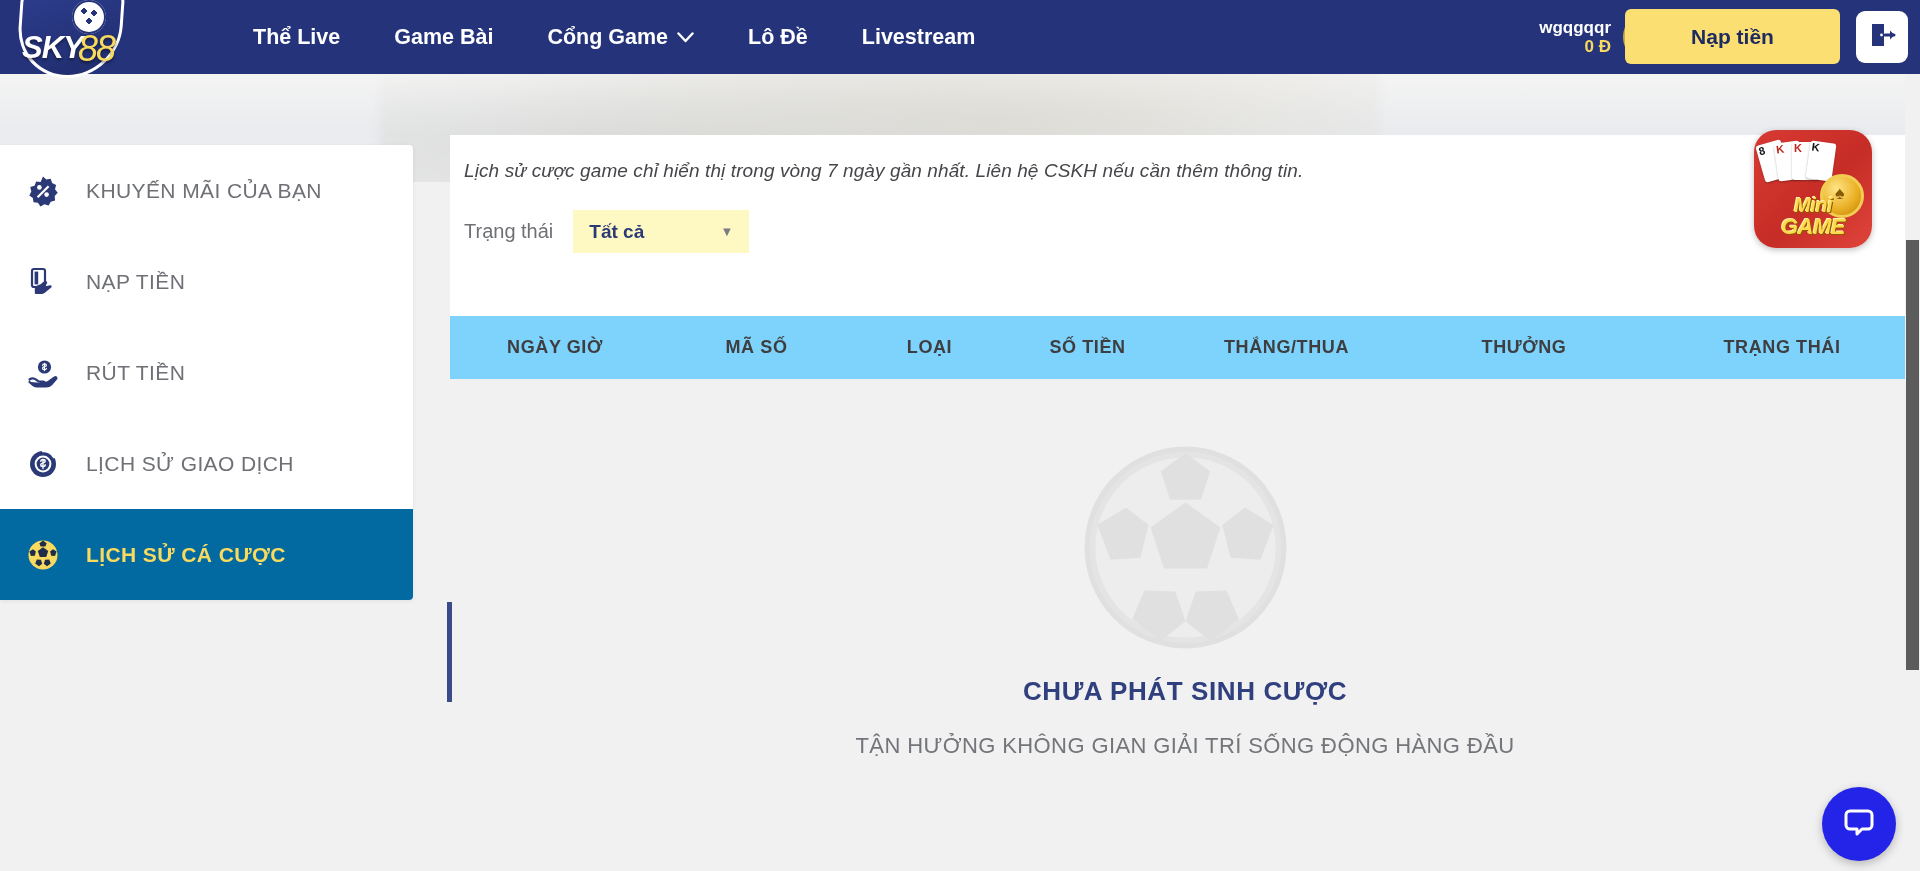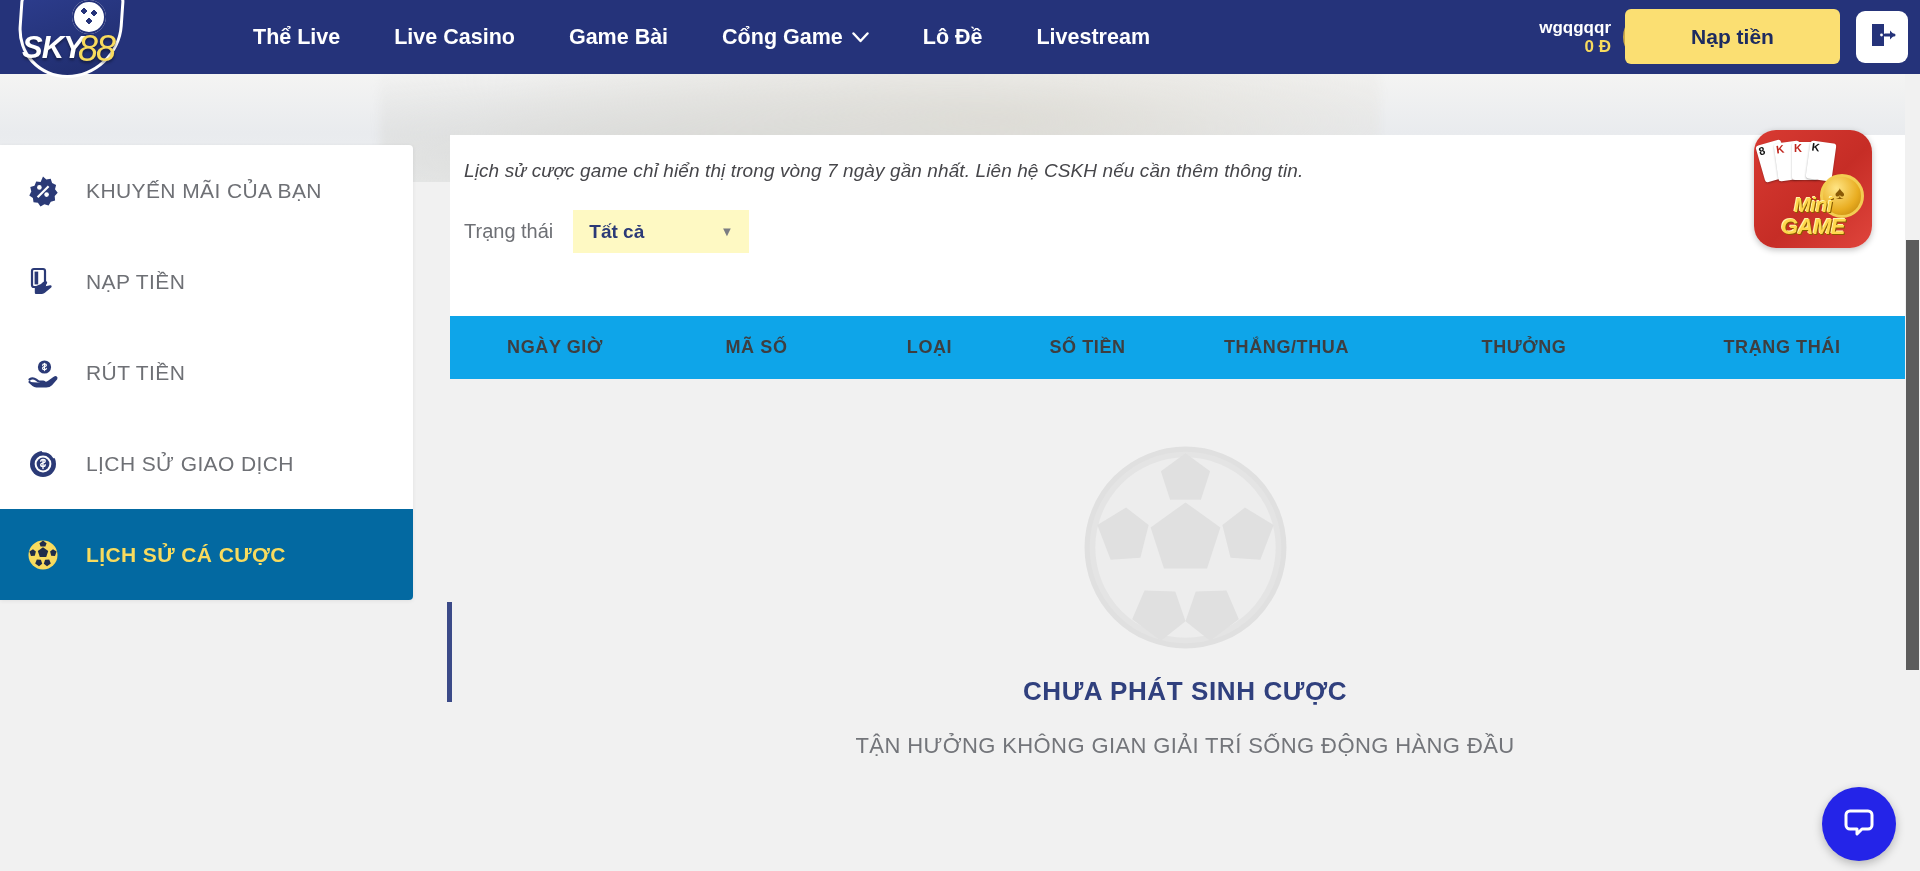--- a/index.html
+++ b/index.html
@@ -165,21 +165,21 @@
     width: 176px; height: 43px; background: #fef9c3; border: none;
     display: flex; align-items: center; justify-content: space-between;
     padding: 16px 16px; cursor: pointer;
   }
   .select-val { font-size: 19px; font-weight: 700; color: #2b3a77; }
   .select-arrow { font-size: 13px; color: #7b7d82; }
 
   
   .thead {
     position: absolute; left: 0; top: 181px; width: 1470px; height: 63px;
-    background: #0ea5e9; display: flex; align-items: center;
+    background: #7dd3fc; display: flex; align-items: center;
   }
   .th {
     font-size: 18px; font-weight: 700; color: #3e3e40;
     letter-spacing: .6px; text-align: center; white-space: nowrap;
   }
   .th.c0{ width: 210px; }
   .th.c1{ width: 193px; }
   .th.c2{ width: 153px; }
   .th.c3{ width: 163px; }
   .th.c4{ width: 235px; }
@@ -228,23 +228,20 @@
     <div class="logo">
       <div class="shield"></div>
       <div class="ball"></div>
       <div class="sky">SKY</div>
       <div class="eight">88</div>
     </div>
 
     <nav class="nav">
       <div class="nav-item">
         <span>Thể Live</span>
-      </div>
-      <div class="nav-item">
-        <span>Live Casino</span>
       </div>
       <div class="nav-item">
         <span>Game Bài</span>
       </div>
       <div class="nav-item">
         <span>Cổng Game</span>
         <span class="caret">
           <svg width="17" height="11" viewBox="0 0 17 11" fill="none">
               <path d="M1.5 1.5 L8.5 9 L15.5 1.5" stroke="#ffffff" stroke-width="2.4" stroke-linecap="round" stroke-linejoin="round"></path>
             </svg>

